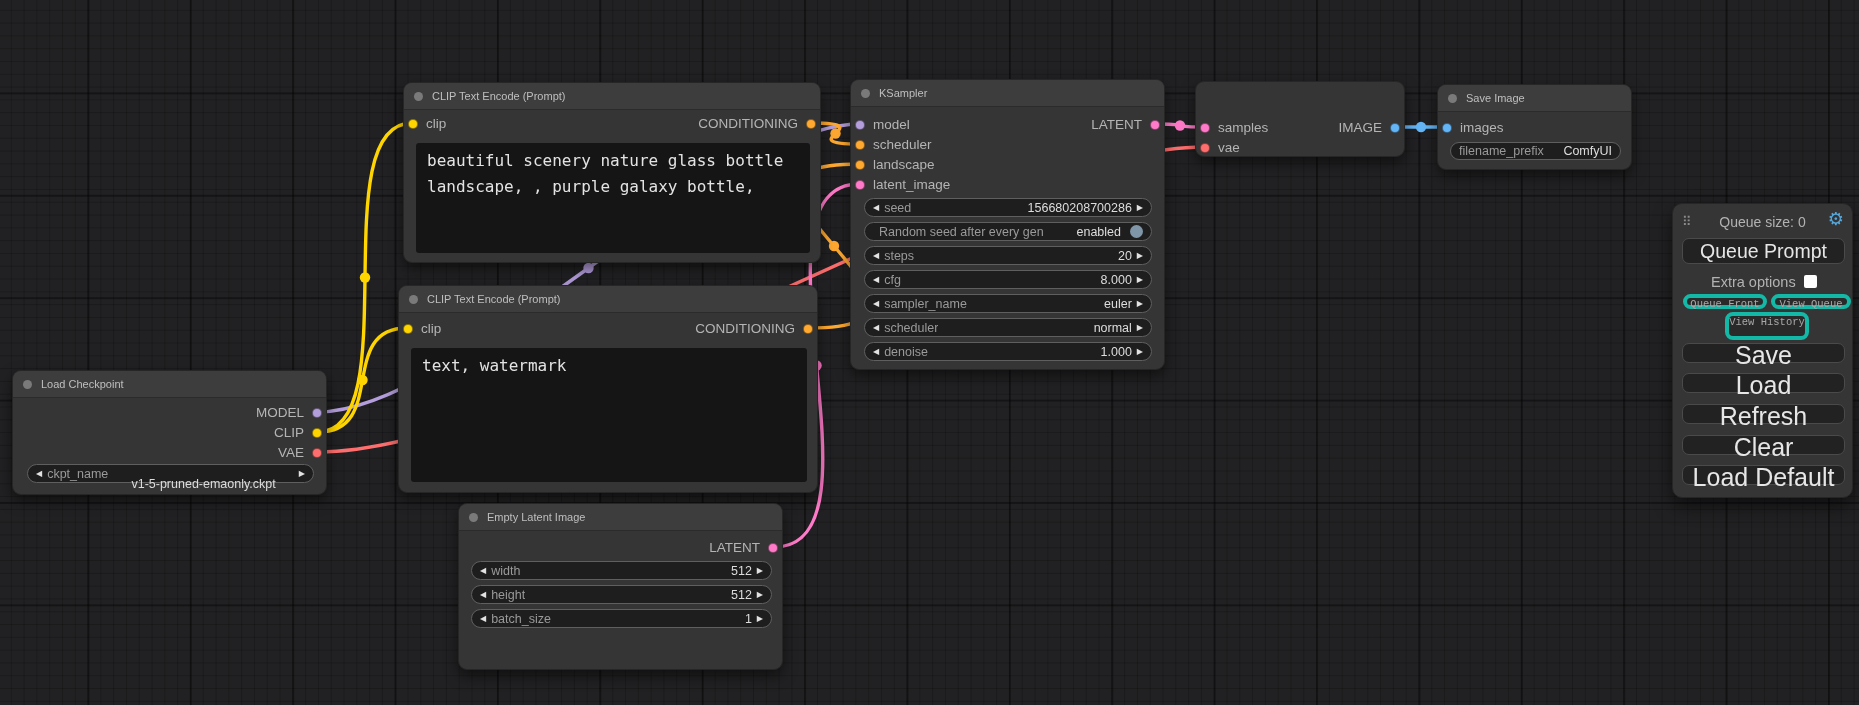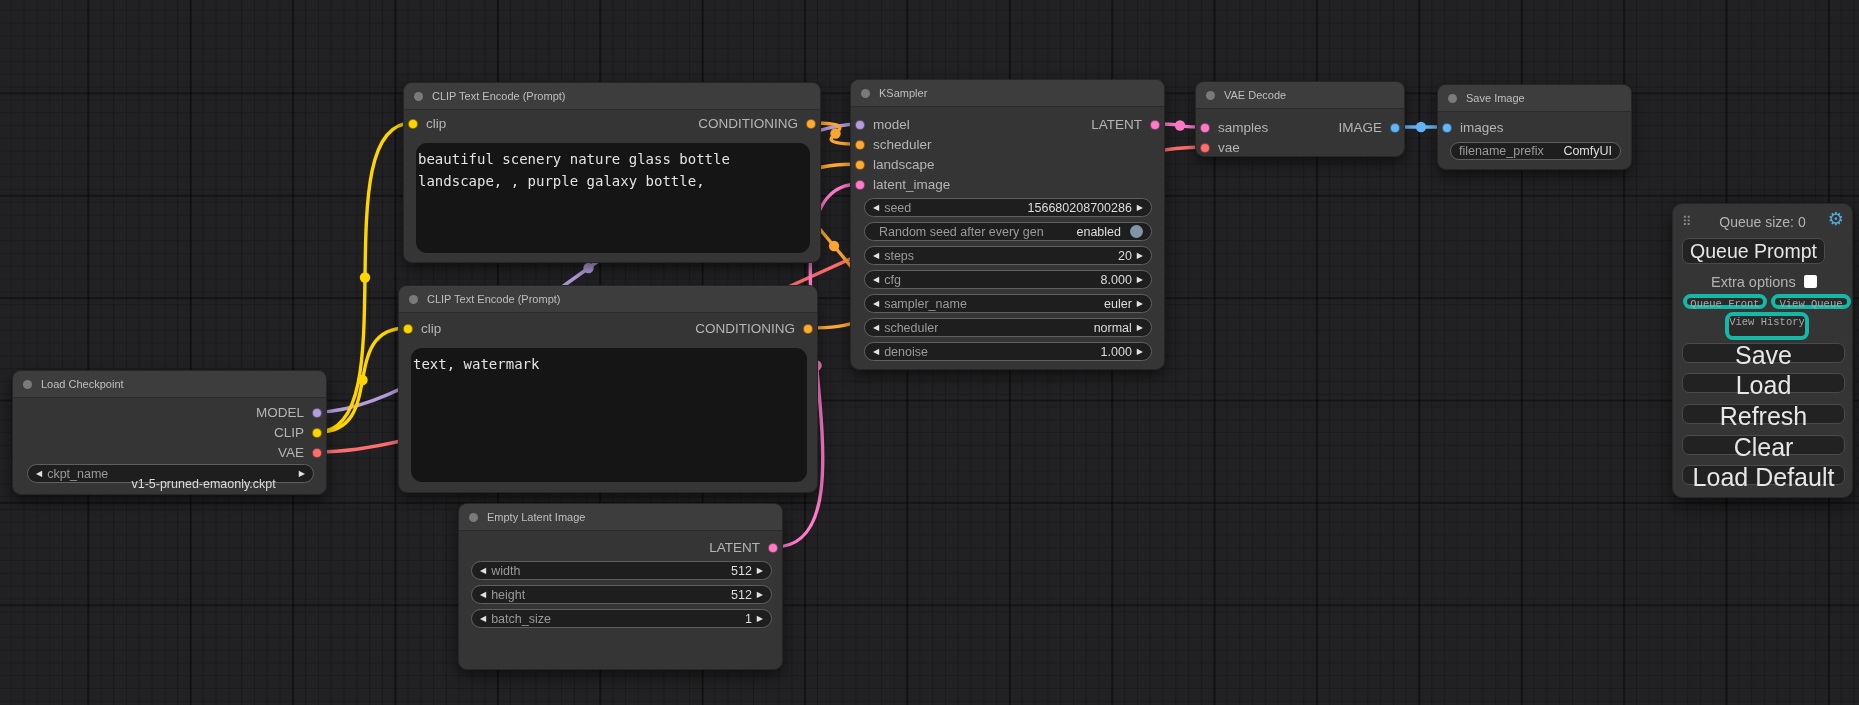--- a/index.html
+++ b/index.html
@@ -27,23 +27,23 @@
   }
   .tdot{width:9px;height:9px;border-radius:50%;background:#7a7a7a;margin-right:9px;flex:0 0 auto;}
   .slot{position:absolute;font-size:13.5px;color:#b4b4b4;white-space:nowrap;height:16px;line-height:16px;}
   .slot.in{left:22px;}
   .slot.out{right:22px;text-align:right;}
   .pdot{
     position:absolute;width:10px;height:10px;border-radius:50%;box-sizing:border-box;
     border:1px solid rgba(0,0,0,.45);z-index:3;
   }
   .ta{
-    position:absolute;background:#151515;border-radius:11px;color:#e3e3e3;
-    font-family:"DejaVu Sans Mono", monospace;font-size:14px;line-height:1.6;
-    padding:5px 2px;box-sizing:border-box;overflow:hidden;white-space:pre-wrap;word-break:break-word;
+    position:absolute;background:#151515;border-radius:3px;color:#e3e3e3;
+    font-family:"DejaVu Sans Mono", monospace;font-size:16px;line-height:1.6;
+    padding:5px 11px;box-sizing:border-box;overflow:hidden;white-space:pre-wrap;word-break:break-word;
   }
   .widget{
     position:absolute;height:19px;background:#1e1e1e;border:1px solid #5f5f5f;
     border-radius:10px;box-sizing:border-box;display:flex;align-items:center;
     padding:0 8px;font-size:12.5px;gap:5px;color:#9a9a9a;white-space:nowrap;
   }
   .arr{font-size:8px;color:#e2e2e2;flex:0 0 auto;line-height:1;}
   .wlabel{color:#9a9a9a;overflow:hidden;}
   .wvalue{color:#dddddd;margin-left:auto;}
   .wvalue.center{margin-left:0;flex:1;text-align:center;margin-top:20px;}
@@ -189,24 +189,20 @@
     </div>
     <div class="widget" style="left:13px;top:262px;width:288px;">
       <span class="arr">◀</span>
       <span class="wlabel">denoise</span>
       <span class="wvalue">1.000</span>
       <span class="arr">▶</span>
     </div>
   </div>
 
   <div class="node" style="left:1195px;top:81px;width:210px;height:76px;">
-    <div class="ntitle">
-        <span class="tdot"></span>
-        <span>VAE Decode</span>
-      </div>
     <div class="slot in" style="top:38px;">samples</div>
     <div class="slot in" style="top:58px;">vae</div>
     <div class="slot out" style="top:38px;">IMAGE</div>
     <span class="pdot" style="left: 4px; top: 41px; background: rgb(255, 122, 200);"></span>
     <span class="pdot" style="left: 4px; top: 61px; background: rgb(255, 110, 110);"></span>
     <span class="pdot" style="right: 4px; top: 41px; background: rgb(100, 181, 246);"></span>
   </div>
 
   <div class="node" style="left:1437px;top:84px;width:195px;height:86px;">
     <div class="ntitle">
@@ -245,21 +241,21 @@
       <span class="wlabel">batch_size</span>
       <span class="wvalue">1</span>
       <span class="arr">▶</span>
     </div>
   </div>
 
   <div id="menu" style="left:1672px;top:203px;width:181px;height:295px;">
     <span class="handle">⠿</span>
     <div class="mhead">Queue size: 0</div>
     <span class="gear" style="color: rgb(85, 168, 220);">⚙</span>
-    <div class="btn" style="left:9px;top:34px;width:143px;height:26px;line-height:24px;font-size:19.5px;">Queue Prompt</div>
+    <div class="btn" style="left:9px;top:34px;width:163px;height:26px;line-height:24px;font-size:19.5px;">Queue Prompt</div>
     <div class="xlabel" style="left:38px;top:70px;">Extra options</div>
     <span class="checkbox" style="left:131px;top:71px;"></span>
     <div class="pill" style="left:10px;top:90px;width:84px;height:15px;line-height:13px;">Queue Front</div>
     <div class="pill" style="left:98px;top:90px;width:80px;height:15px;line-height:13px;">View Queue</div>
     <div class="pill" style="left:52px;top:108px;width:84px;height:28px;line-height:13px;">View History</div>
     <div class="btn big" style="top:139px;">Save</div>
     <div class="btn big" style="top:169px;">Load</div>
     <div class="btn big" style="top:200px;">Refresh</div>
     <div class="btn big" style="top:231px;">Clear</div>
     <div class="btn big" style="top:261px;">Load Default</div>

